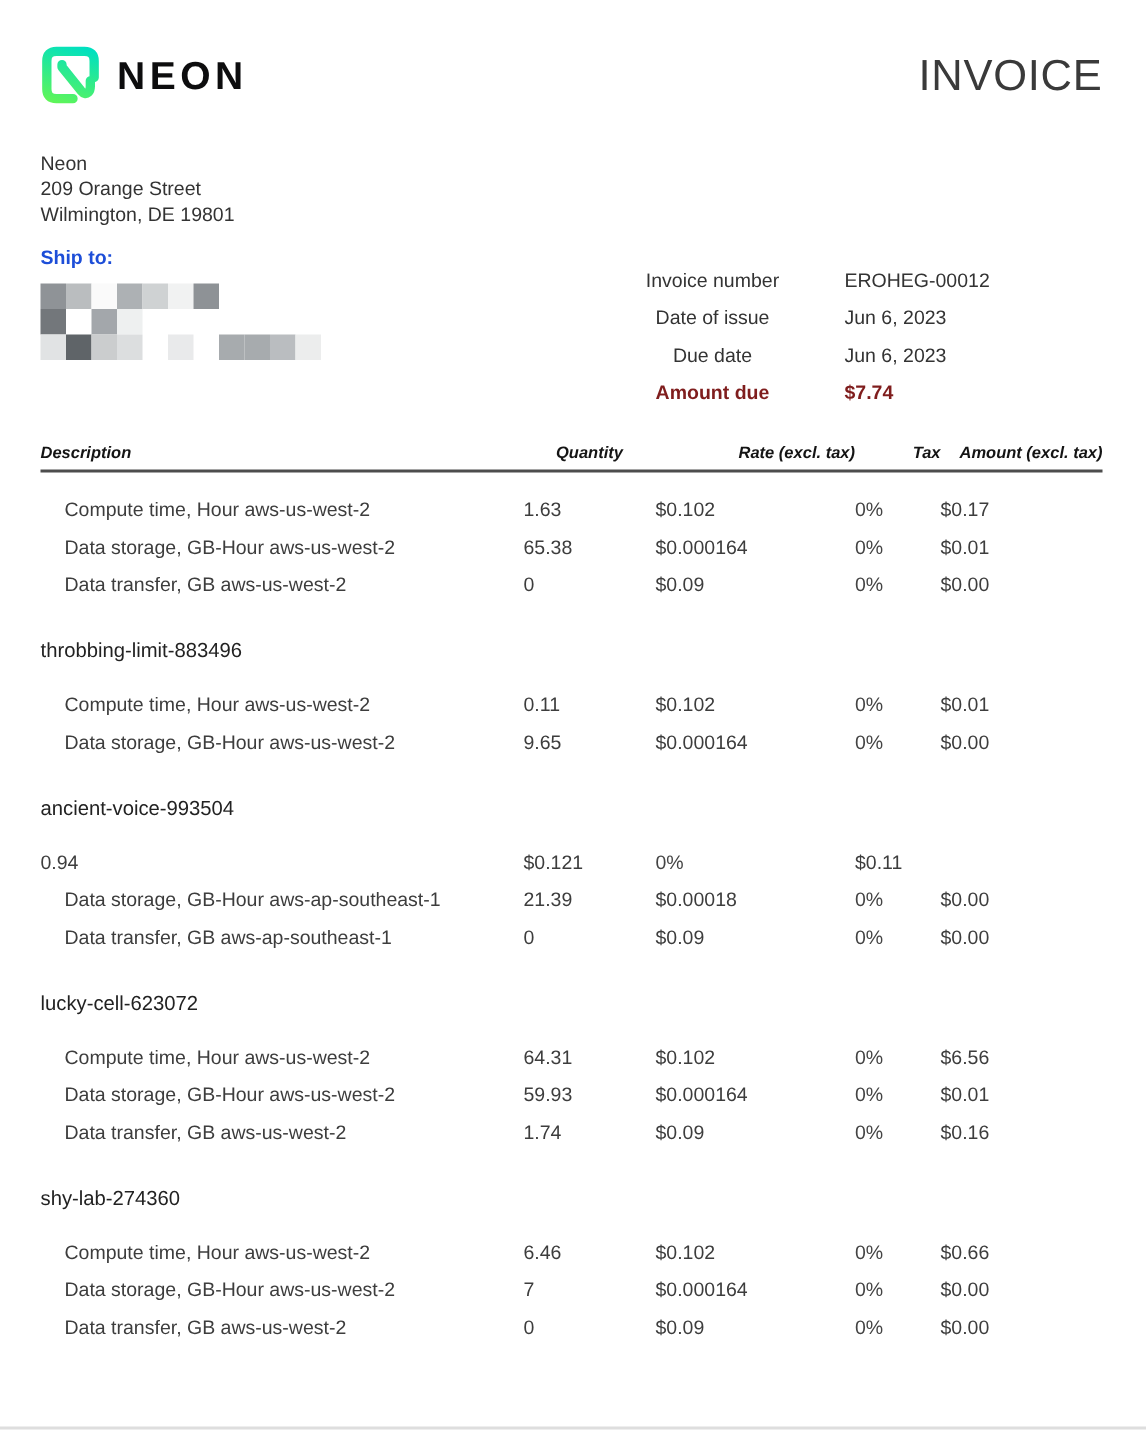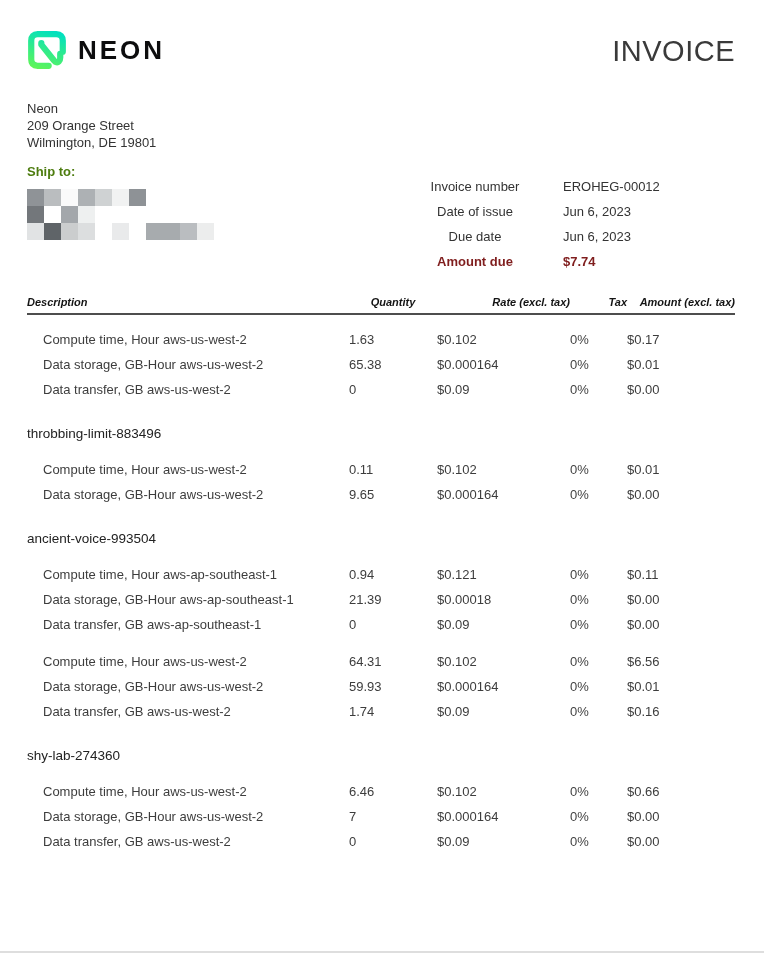--- a/index.html
+++ b/index.html
@@ -12,21 +12,21 @@
   .logo{width:40px;height:40px;display:block;}
   .wordmark{font-size:26px;font-weight:700;letter-spacing:3px;color:#0d0d0e;line-height:40px;}
   .doc-title{font-size:29px;font-weight:400;color:#3a3a3a;letter-spacing:.5px;margin-top:5px;}
 
   
   .addr{margin-top:30px;font-size:13px;line-height:17px;color:#333;}
 
   
   .mid-row{display:flex;margin-top:13px;}
   .ship{width:360px;}
-  .ship-label{font-size:13px;font-weight:700;color:#4d7c0f;height:16px;margin-bottom:9px;}
+  .ship-label{font-size:13px;font-weight:700;color:#1d4ed8;height:16px;margin-bottom:9px;}
   .pixel-grid{line-height:0;}
   .pixel-row{height:17px;white-space:nowrap;}
   .pixel-cell{display:inline-block;width:17px;height:17px;}
 
   .meta{flex:1;padding-top:10px;font-size:13px;color:#333;}
   .meta-row{display:flex;height:25px;align-items:center;text-align:center;}
   .meta-label{width:176px;}
   .meta-row.bold .meta-label,.meta-row.bold .meta-value{font-weight:700;color:#7f1d1d;}
 
   
@@ -154,21 +154,20 @@
               <div class="c3">$0.000164</div>
               <div class="c4">0%</div>
               <div class="c5">$0.00</div>
             </div>
           </div>
         </div>
         <div class="group">
           <div class="group-title">ancient-voice-993504</div>
           <div class="rows">
             <div class="trow">
-              <div class="c1">Compute time, Hour aws-ap-southeast-1</div>
               <div class="c2">0.94</div>
               <div class="c3">$0.121</div>
               <div class="c4">0%</div>
               <div class="c5">$0.11</div>
             </div>
             <div class="trow">
               <div class="c1">Data storage, GB-Hour aws-ap-southeast-1</div>
               <div class="c2">21.39</div>
               <div class="c3">$0.00018</div>
               <div class="c4">0%</div>
@@ -177,20 +176,21 @@
             <div class="trow">
               <div class="c1">Data transfer, GB aws-ap-southeast-1</div>
               <div class="c2">0</div>
               <div class="c3">$0.09</div>
               <div class="c4">0%</div>
               <div class="c5">$0.00</div>
             </div>
           </div>
         </div>
         <div class="group">
+          <div class="group-title">lucky-cell-623072</div>
           <div class="rows">
             <div class="trow">
               <div class="c1">Compute time, Hour aws-us-west-2</div>
               <div class="c2">64.31</div>
               <div class="c3">$0.102</div>
               <div class="c4">0%</div>
               <div class="c5">$6.56</div>
             </div>
             <div class="trow">
               <div class="c1">Data storage, GB-Hour aws-us-west-2</div>

